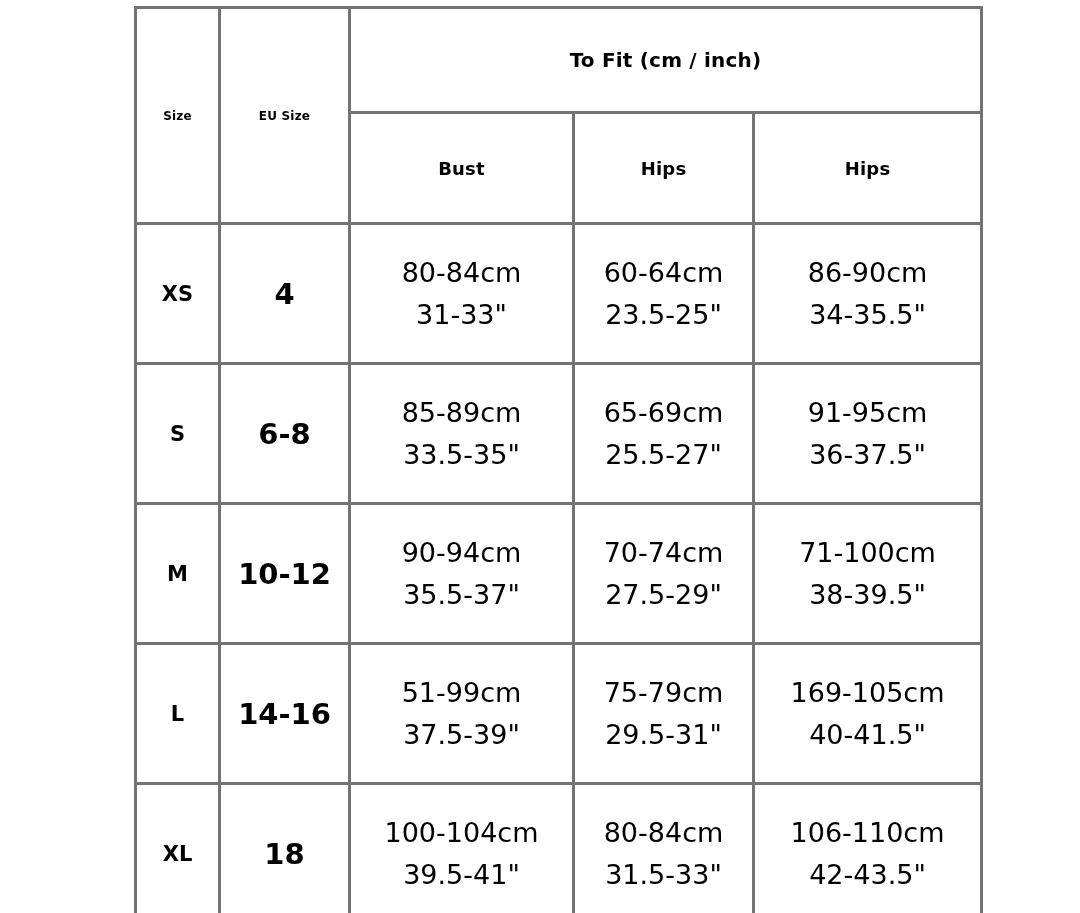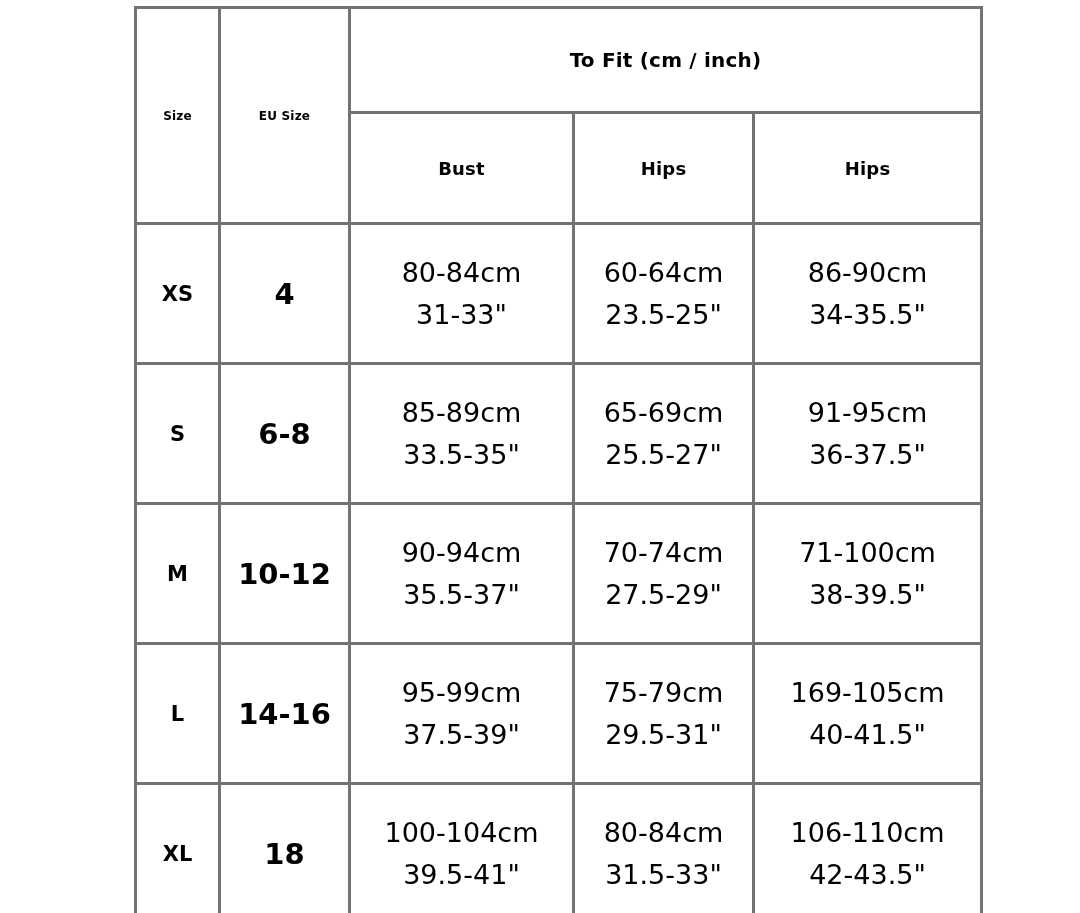--- a/index.html
+++ b/index.html
@@ -166,21 +166,21 @@
           <td class="meas">
             <span class="l1">71-100cm</span>
             <span class="l2">38-39.5"</span>
           </td>
         </tr>
 
         <tr class="row-cell">
           <td class="size-label">L</td>
           <td class="eu-label">14-16</td>
           <td class="meas">
-            <span class="l1">95-99cm</span>
+            <span class="l1">51-99cm</span>
             <span class="l2">37.5-39"</span>
           </td>
           <td class="meas">
             <span class="l1">75-79cm</span>
             <span class="l2">29.5-31"</span>
           </td>
           <td class="meas">
             <span class="l1">169-105cm</span>
             <span class="l2">40-41.5"</span>
           </td>

